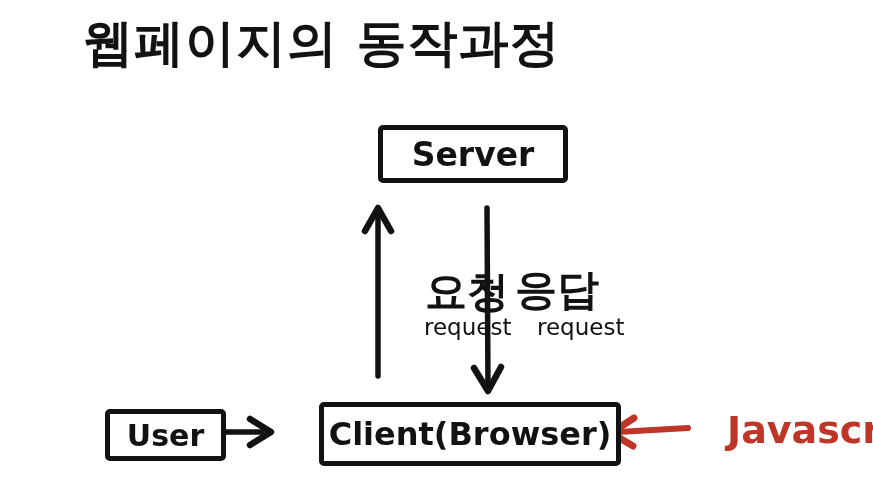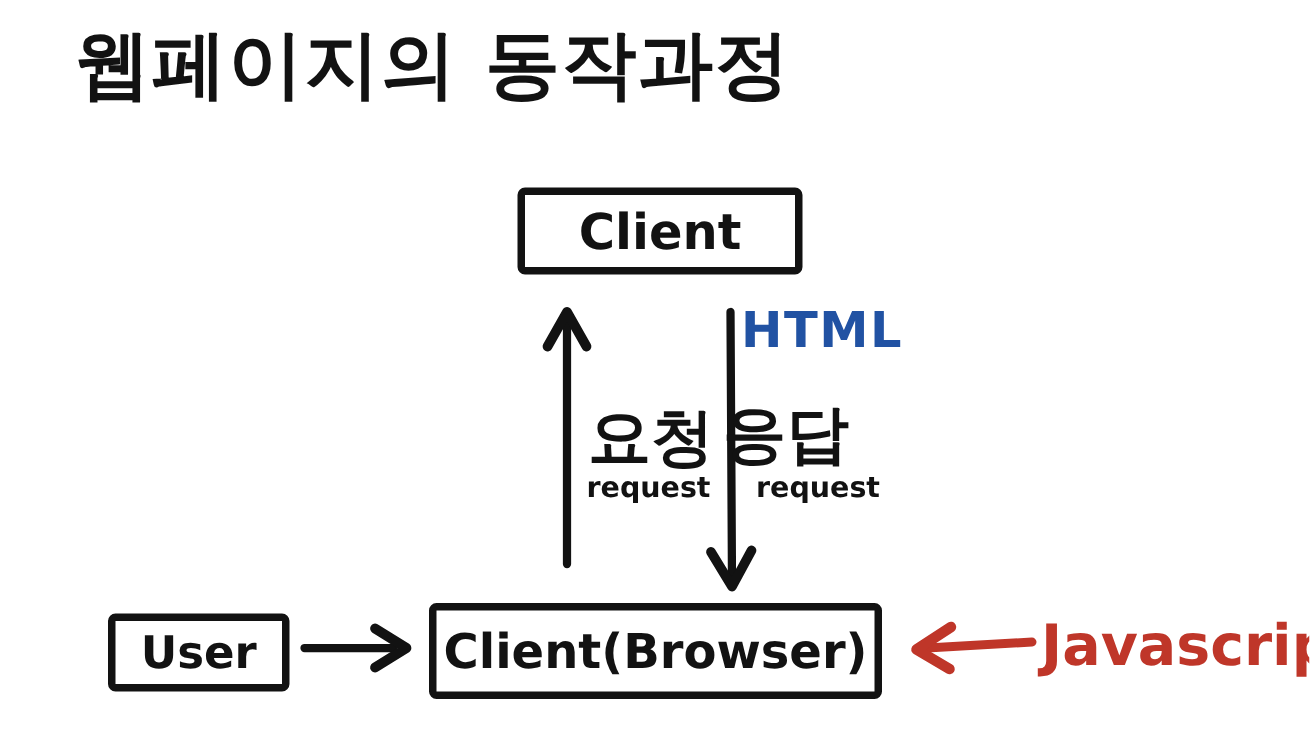--- a/index.html
+++ b/index.html
@@ -9,21 +9,21 @@
   }
   .canvas {
     position: relative;
     width: 873px;
     height: 491px;
     background: #ffffff;
     overflow: hidden;
     font-family: "DejaVu Sans", "Liberation Sans", sans-serif;
     color: #121212;
   }
-  .abs { position: absolute; }
+  .abs { position: absolute; margin-left: 33px; }
 
   .title {
     left: 50px;
     top: 10px;
     font-size: 50px;
     font-weight: 700;
     letter-spacing: 1px;
     color: #121212;
     white-space: nowrap;
   }
@@ -53,22 +53,22 @@
     width: 121px; height: 52px;
     font-size: 30px; font-weight: 700; text-align: right;
   }
 
   .label-ko {
     font-size: 42px;
     font-weight: 700;
     white-space: nowrap;
   }
   .label-en {
-    font-size: 19px;
-    font-weight: 700;
+    font-size: 23px;
+    font-weight: 400;
     white-space: nowrap;
   }
   .request-ko  { left: 392px; top: 264px; font-family: Liberation Serif, serif; }
   .request-en  { left: 391px; top: 314px; }
   .response-ko { left: 482px; top: 262px; }
   .response-en { left: 504px; top: 314px; }
 
   .html-label {
     left: 494px; top: 200px;
     font-size: 33px;
@@ -117,34 +117,33 @@
       <path class="ink-stroke" stroke-width="6.5" d="M 250 419 L 271 432 L 250 445"></path>
     </g>
 
     <g>
       <path class="red-stroke" stroke-width="6" d="M 688 428 L 618 432"></path>
       <path class="red-stroke" stroke-width="7" d="M 634 418 L 611 433 L 633 446"></path>
     </g>
   </svg>
 
   <div class="abs node-box server-box">
-    <span>Client</span>
+    <span>Server</span>
   </div>
 
   <div class="abs node-box client-box">
     <span>Client(Browser)</span>
   </div>
 
   <div class="abs node-box user-box">
     <span>User</span>
   </div>
 
   <div class="abs label-ko request-ko">요청</div>
   <div class="abs label-en request-en">request</div>
 
   <div class="abs label-ko response-ko">응답</div>
   <div class="abs label-en response-en">request</div>
 
-  <div class="abs html-label">HTML</div>
 
   <div class="abs javascript-label">Javascript</div>
 
 </div>
 
 </body></html>

